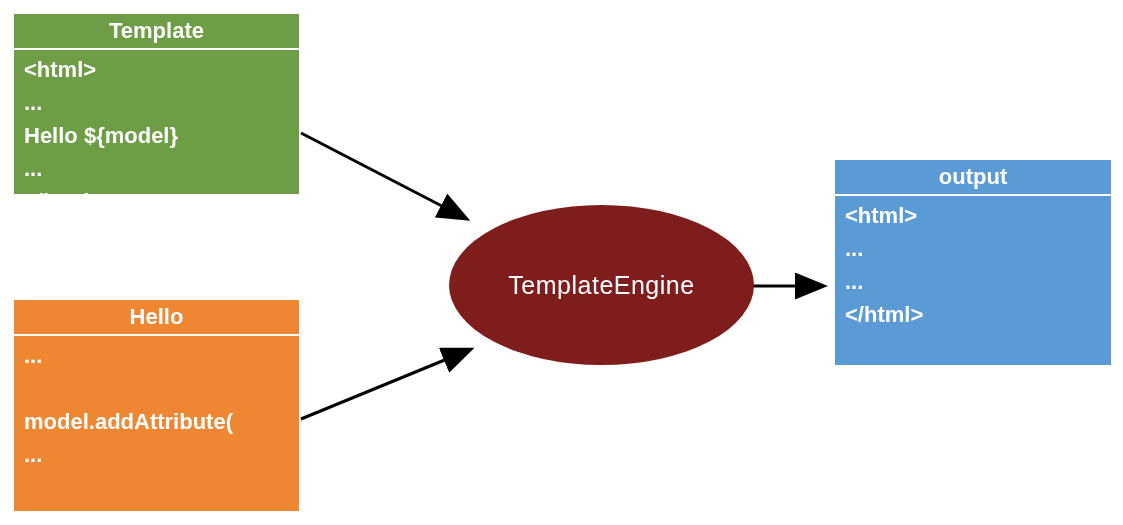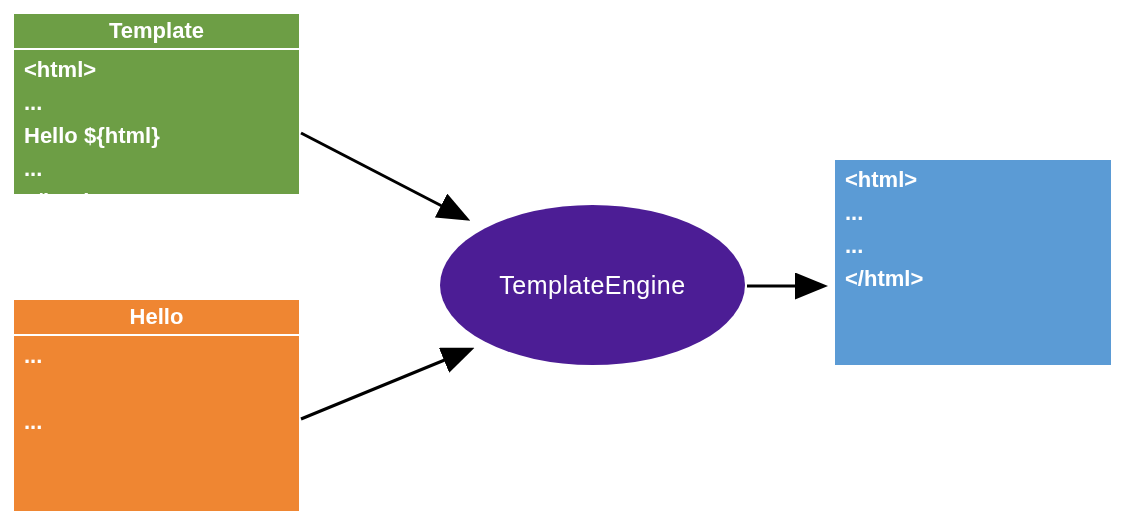--- a/index.html
+++ b/index.html
@@ -38,25 +38,25 @@
     min-height: 33px;
     line-height: 33px;
     white-space: pre;
     overflow: hidden;
   }
   .template-box { left: 14px; top: 14px; width: 285px; height: 180px; background: #6d9e45; }
   .data-box     { left: 14px; top: 300px; width: 285px; height: 211px; background: #ef8632; }
   .output-box   { left: 835px; top: 160px; width: 276px; height: 205px; background: #5b9bd5; }
   .engine {
     position: absolute;
-    left: 440px;
+    left: 449px;
     top: 205px;
     width: 305px;
     height: 160px;
-    background: #4c1d95;
+    background: #7f1d1d;
     border-radius: 50%;
     display: flex;
     align-items: center;
     justify-content: center;
     text-align: center;
   }
   .engine-label {
     color: #ffffff;
     font-size: 25px;
     letter-spacing: 0.5px;
@@ -76,40 +76,42 @@
     <line x1="301" y1="133" x2="465" y2="218" stroke="#000000" stroke-width="3" marker-end="url(#arrowhead)"></line>
     <line x1="301" y1="419" x2="469" y2="350" stroke="#000000" stroke-width="3" marker-end="url(#arrowhead)"></line>
     <line x1="747" y1="286" x2="822" y2="286" stroke="#000000" stroke-width="3" marker-end="url(#arrowhead)"></line>
   </svg>
 
   <div class="box template-box">
     <div class="box-header">Template</div>
     <div class="box-body">
       <div class="code-line">&lt;html&gt;</div>
       <div class="code-line">...</div>
-      <div class="code-line">Hello ${html}</div>
+      <div class="code-line">Hello ${model}</div>
       <div class="code-line">...</div>
       <div class="code-line">&lt;/html&gt;</div>
     </div>
   </div>
 
   <div class="box data-box">
     <div class="box-header">Hello</div>
     <div class="box-body">
       <div class="code-line">...</div>
       <div class="code-line"></div>
+      <div class="code-line">model.addAttribute(</div>
       <div class="code-line">...</div>
     </div>
   </div>
 
   <div class="engine">
     <span class="engine-label">TemplateEngine</span>
   </div>
 
   <div class="box output-box">
+    <div class="box-header">output</div>
     <div class="box-body">
       <div class="code-line">&lt;html&gt;</div>
       <div class="code-line">...</div>
       <div class="code-line">...</div>
       <div class="code-line">&lt;/html&gt;</div>
     </div>
   </div>
 
 </div>
 

